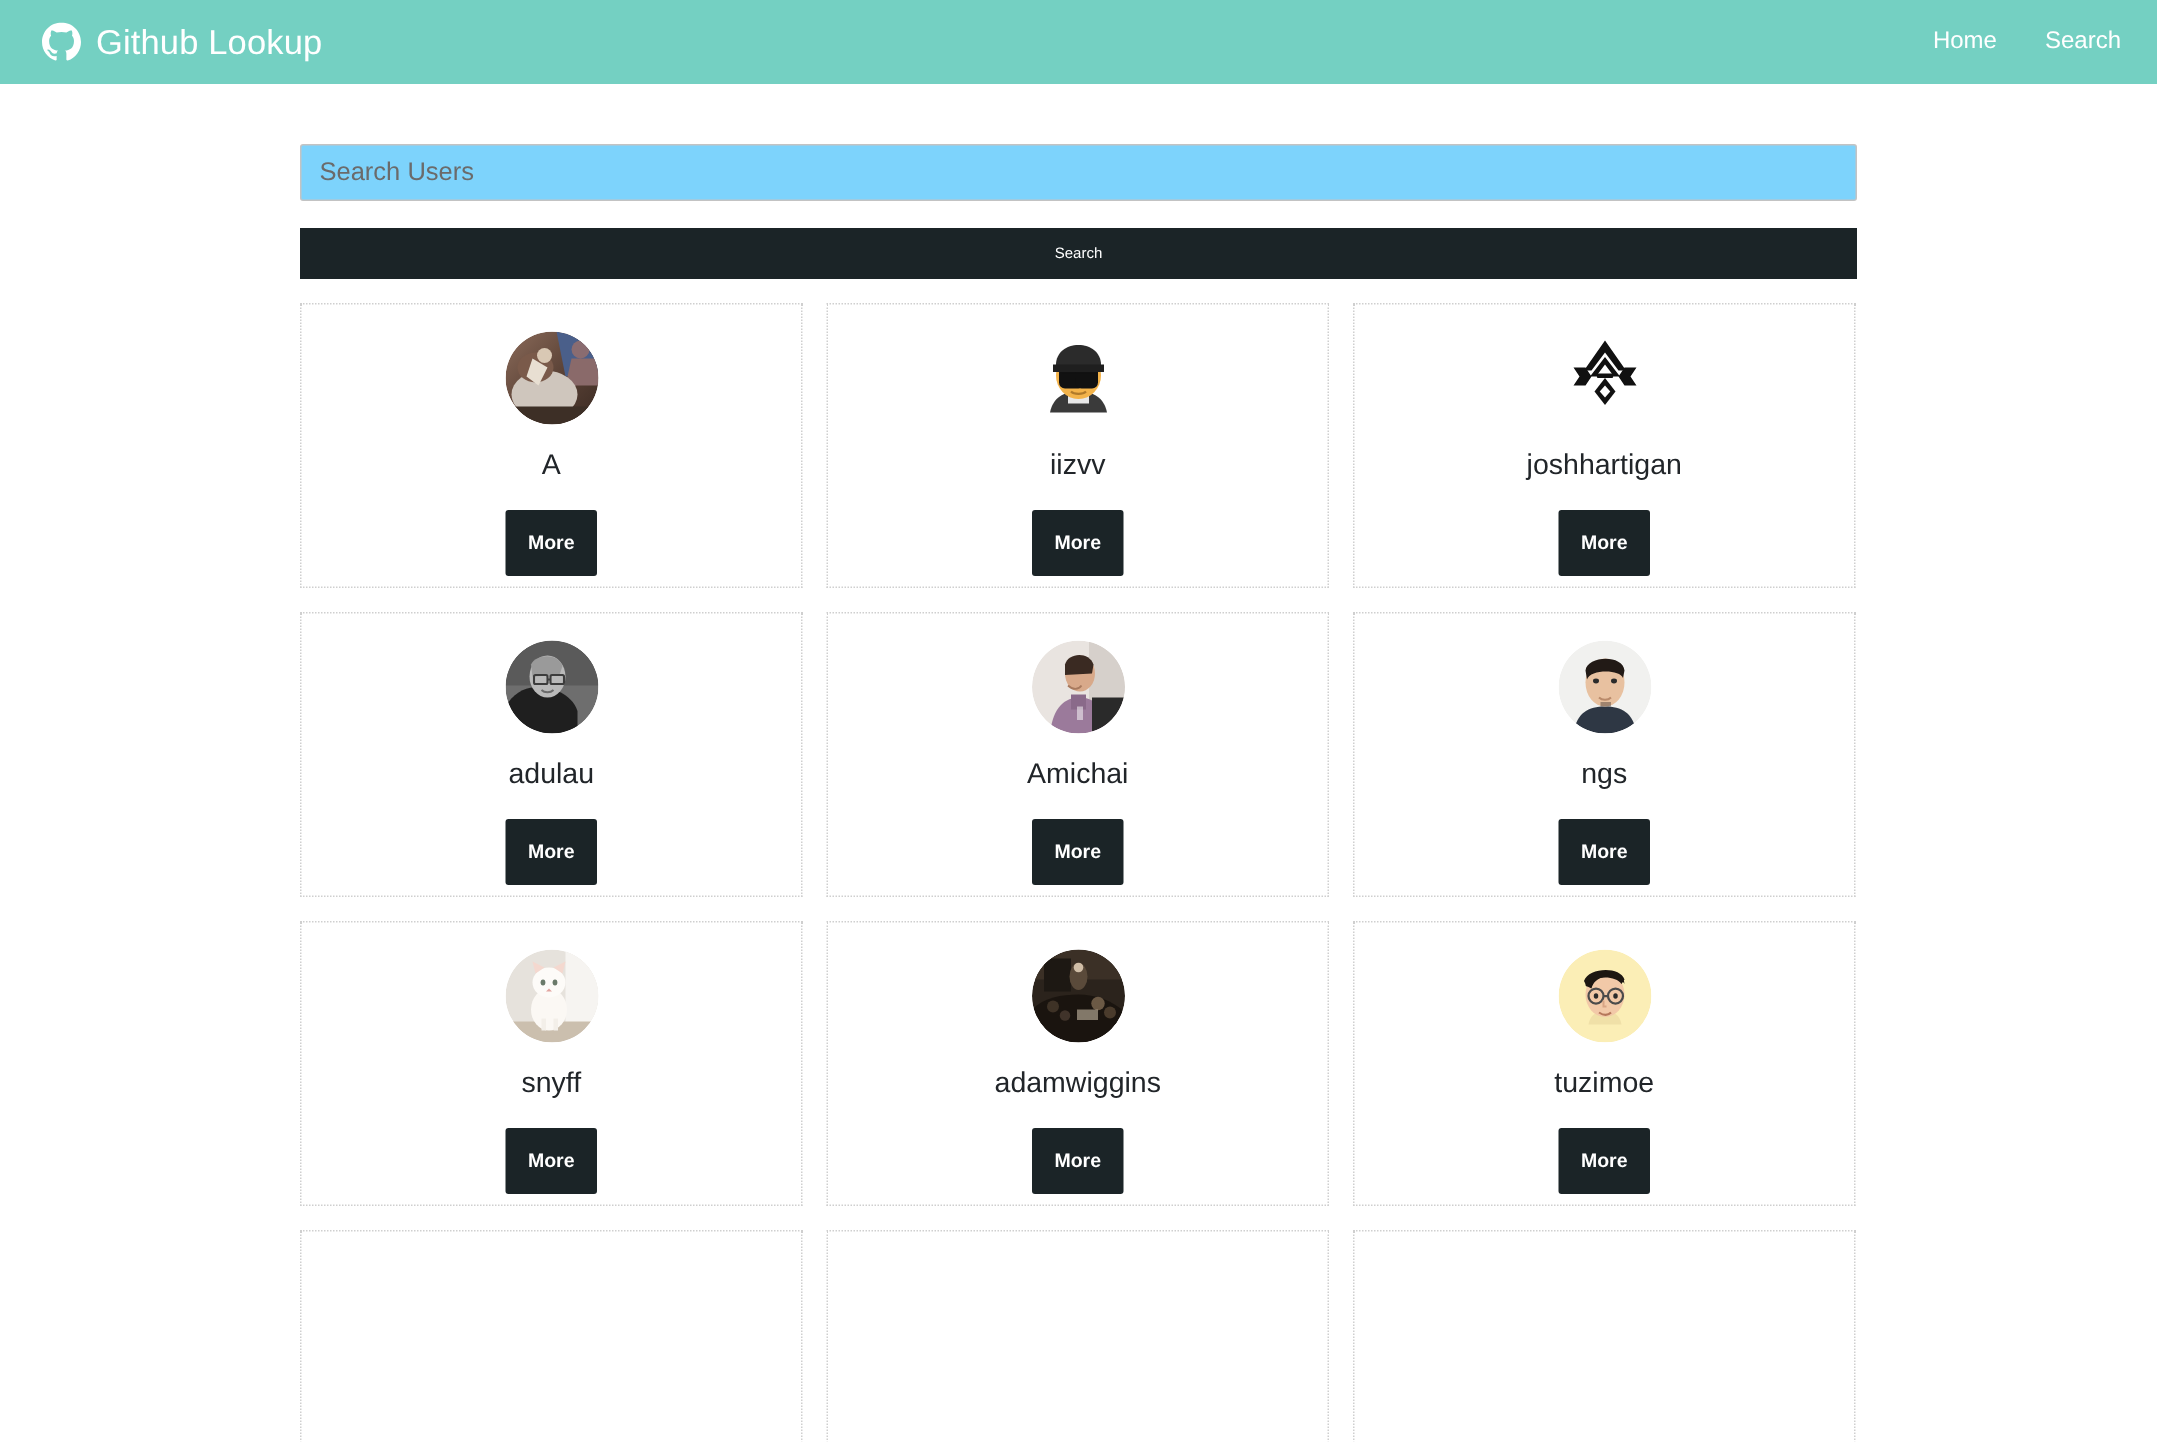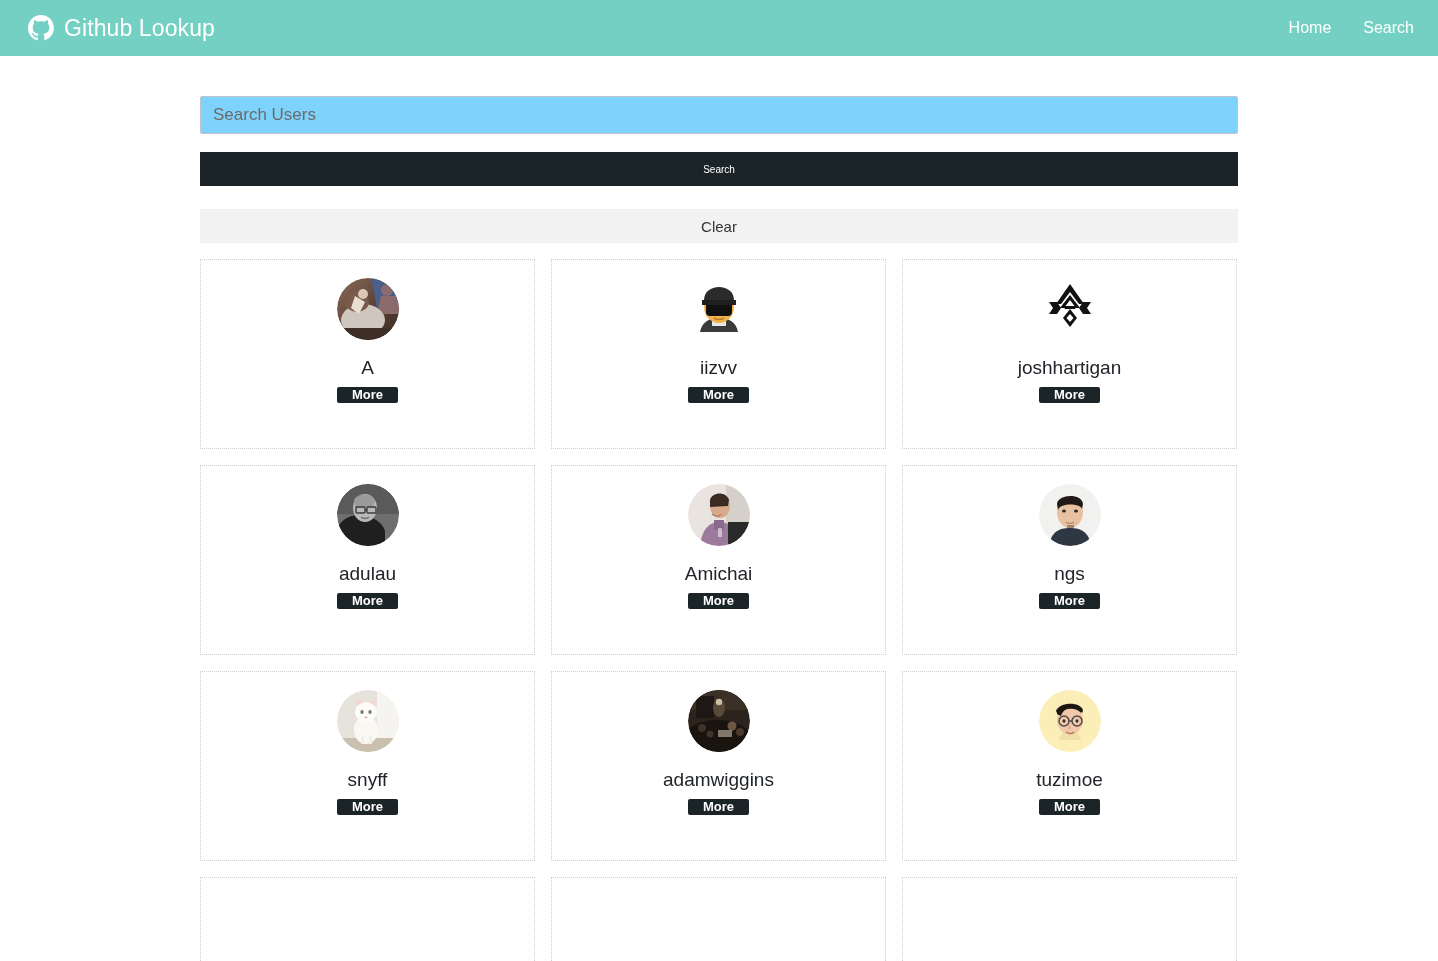--- a/index.html
+++ b/index.html
@@ -125,22 +125,22 @@
   .avatar svg { display: block; width: 62px; height: 62px; }
   .user-name {
     margin-top: 18px;
     font-size: 19px;
     color: #212529;
     line-height: 1.1;
     text-align: center;
     white-space: nowrap;
   }
   .btn-more {
-    margin-top: 8px;
-    padding: 1px 15px;
+    margin-top: 18px;
+    padding: 15px 15px;
     border: none;
     border-radius: 2px;
     background: #1b2427;
     color: #ffffff;
     font-size: 13px;
     font-weight: bold;
     font-family: "Liberation Sans", sans-serif;
     cursor: pointer;
     line-height: 1.1;
   }
@@ -167,21 +167,20 @@
     <a class="nav-link" href="#">Home</a>
     <a class="nav-link" href="#">Search</a>
   </div>
 </div>
 
 <div class="container">
 
   <input class="search-input" type="text" placeholder="Search Users" style="">
 
   <button class="btn-search">Search</button>
-  <button class="btn-clear">Clear</button>
 
   <div class="card-grid">
 
     <div class="user-card">
       <span class="avatar">
         <svg viewBox="0 0 62 62">
           <defs>
             <clipPath id="c1">
                 <circle cx="31" cy="31" r="31"></circle>
               </clipPath>

